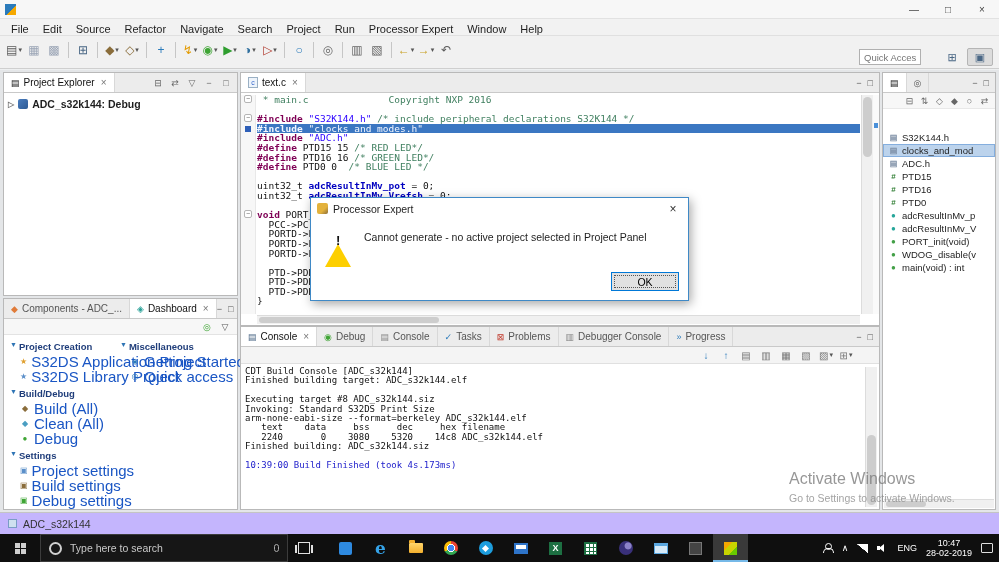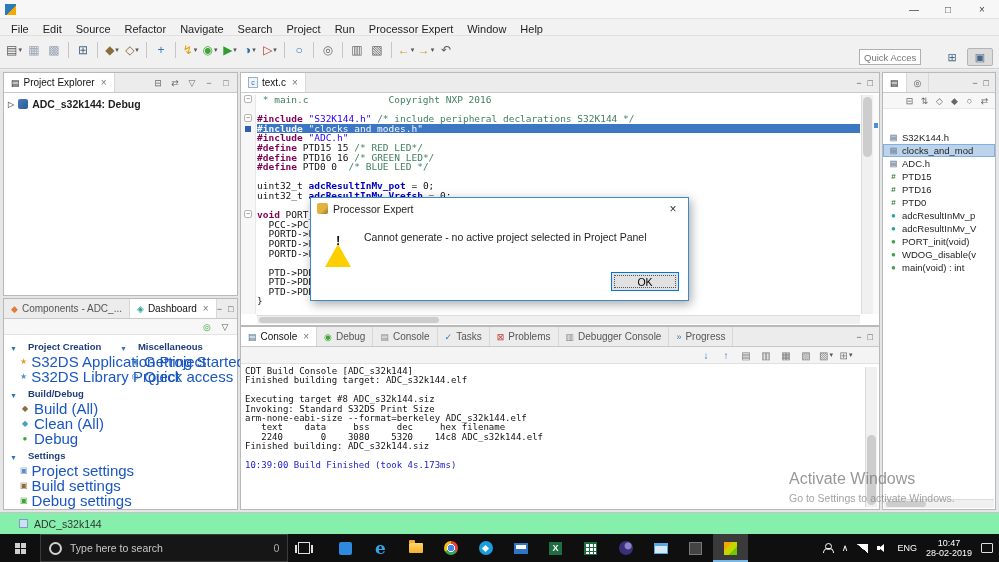--- a/index.html
+++ b/index.html
@@ -47,21 +47,21 @@
   .pe-row{display:flex;align-items:center;gap:4px;padding:5px 4px;font-size:10.5px;font-weight:bold}
   .pe-arrow{color:#777;font-size:8px}
   .pe-ico{width:10px;height:10px;background:linear-gradient(135deg,#4a7dbf,#2d5a94);border-radius:2px}
 
   
   #dash{left:3px;top:228px;width:235px;height:212px}
   .dash-toolbar{height:16px;display:flex;justify-content:flex-end;align-items:center;gap:6px;padding-right:6px;background:#f7f7f7;border-bottom:1px solid #e3e3e3;font-size:9px}
   .dash-body{display:flex}
   #dash-col-0{width:112px;padding:2px 0 0 6px}
   #dash-col-1{flex:1;padding:2px 0 0 4px}
-  .dash-head{display:flex;align-items:flex-end;gap:11px;margin:4px 0 2px}
+  .dash-head{display:flex;align-items:flex-start;gap:2px;margin:4px 0 2px}
   .dash-arrow{color:#2e74b5;font-size:7px}
   .dash-title{font-size:9.5px;font-weight:bold;color:#1f3d7a;white-space:nowrap}
   .dash-item{display:flex;align-items:center;gap:4px;height:15px;padding-left:10px;white-space:nowrap}
   .dash-ico{font-size:8px;width:10px;text-align:center}
   .dash-label{font-size:15px;color:#1a56c4}
 
   
   #editor{left:240px;top:2px;width:640px;height:254px}
   .editor-body{position:absolute;top:20px;left:0;right:0;bottom:0;background:#fff}
   .cfile-ico{width:10px;height:11px;background:#eef4fb;border:1px solid #9ab0c4;font-size:7px;color:#3366cc;display:flex;align-items:center;justify-content:center}
@@ -102,21 +102,21 @@
   .obtn{font-size:9px;color:#666;width:13px;text-align:center}
   #outline-list{position:absolute;top:58px;left:0;right:0}
   .oitem{display:flex;align-items:center;gap:4px;height:13px;padding-left:6px;font-size:9.5px;white-space:nowrap}
   .oitem.sel{background:#bcd3ec;box-shadow:inset 0 0 0 1px #84aede}
   .oi{width:9px;font-size:8px;text-align:center;font-weight:bold}
   .oi-label{color:#1e1e1e}
   .out-hscroll{position:absolute;left:1px;right:1px;bottom:1px;height:9px;background:#f0f0f0;border-top:1px solid #dcdcdc}
   .out-hthumb{position:absolute;top:1px;height:6px;left:2px;width:40px;background:#cdcdcd;border-radius:3px}
 
   
-  .statusbar{position:absolute;top:512px;left:0;right:0;height:22px;background:#86efac;border-top:1px solid #c4c4c4;display:flex;align-items:center;gap:6px;padding-left:19px}
+  .statusbar{position:absolute;top:512px;left:0;right:0;height:22px;background:#c4b5fd;border-top:1px solid #c4c4c4;display:flex;align-items:center;gap:6px;padding-left:8px}
   .status-ico{width:9px;height:9px;background:#cfe0f0;border:1px solid #7a9cc6}
   .status-text{font-size:10.5px;color:#333}
 
   
   .dialog{position:absolute;left:310px;top:197px;width:379px;height:104px;background:#fff;border:1px solid #3f89c6;box-shadow:2px 3px 10px rgba(0,0,0,.35);z-index:30}
   .dlg-title{display:flex;align-items:center;height:21px;padding-left:6px}
   .dlg-ico{width:11px;height:11px;background:linear-gradient(135deg,#e3b23c 60%,#8a6d3b);margin-right:5px;border-radius:2px}
   .dlg-title-text{font-size:10.5px}
   .dlg-close{margin-left:auto;width:30px;height:21px;display:flex;align-items:center;justify-content:center;font-size:12px;color:#333}
   .dlg-body{display:flex;gap:12px;padding:8px 14px 0 14px}

